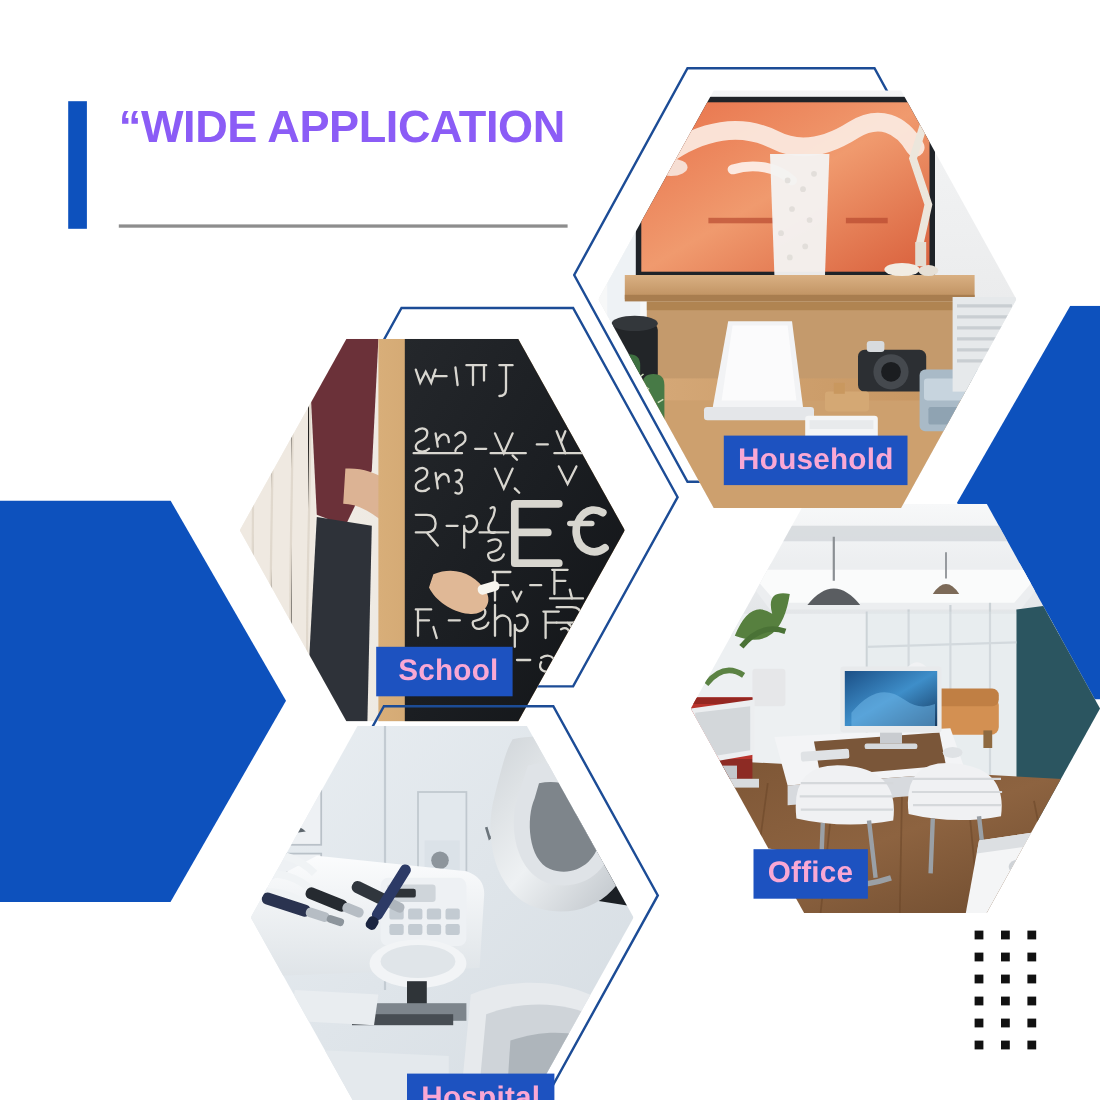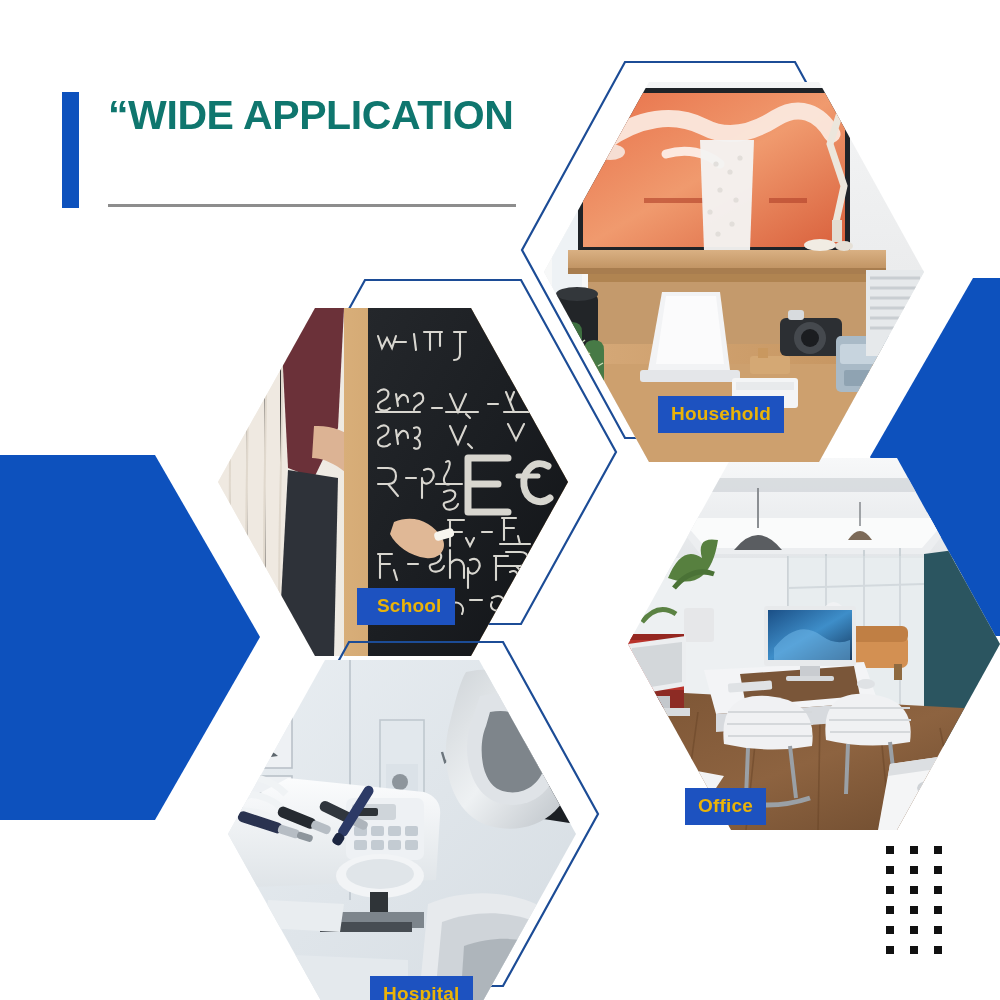--- a/index.html
+++ b/index.html
@@ -14,43 +14,43 @@
 
   
   #title-area { position:absolute; left:0; top:0; width:620px; height:240px; }
   #title-bar {
     position:absolute; left:62px; top:92px; width:17px; height:116px;
     background:#0d51bd;
   }
   #title-text {
     position:absolute; left:108px; top:88px; width:500px;
     font-size:41px; font-weight:bold; line-height:1.33;
-    letter-spacing:-0.4px; color:#0f766e;
+    letter-spacing:-0.4px; color:#8b5cf6;
   }
   #title-rule {
     position:absolute; left:108px; top:204px; width:408px; height:3px;
     background:#8d8d8d;
   }
 
   
   #dot-grid { position:absolute; left:886px; top:846px; width:80px; height:108px; }
   #dot-grid .dot { position:absolute; width:8px; height:8px; background:#111111; }
 
   
   .hex-tile { position:absolute; }
   .hex-outline { position:absolute; left:0; top:0; }
   .hex-photo   { position:absolute; }
 
   
   .hex-label {
     position:absolute;
     background:#1d52c0;
-    color:#eab308;
+    color:#f9a8d4;
     font-weight:bold;
-    font-size:19px;
+    font-size:27px;
     letter-spacing:0.2px;
     line-height:1;
     padding:8px 13px 10px 13px;
     white-space:nowrap;
     z-index:40;
   }
 
   
   .hex-solid { position:absolute; }
 </style>
@@ -319,21 +319,21 @@
         </g>
 
         <path d="M176 214 C196 206 214 214 224 230 C230 240 222 252 208 250 C192 248 178 238 172 226 Z" fill="#e0b896"></path>
         <rect x="216" y="222" width="20" height="9" rx="4" fill="#f7f5ef" transform="rotate(-16 226 226)"></rect>
 
         <circle cx="324" cy="318" r="36" fill="#cfd55f" opacity="0.95"></circle>
         <path d="M322 286 q6 -12 14 -10" fill="none" stroke="#7d6a33" stroke-width="3"></path>
       </g>
     </svg>
 
-    <div class="hex-label" style="left:177px; top:310px;padding-left:20px;">School</div>
+    <div class="hex-label" style="left:162px; top:310px;padding-left:20px;">School</div>
   </div>
 
   <div class="hex-tile" style="left:600px; top:440px; width:420px; height:420px; z-index:19;">
 
     <svg class="hex-photo" style="left:28px; top:18px; width:372px; height:372px;" viewBox="0 0 372 372">
       <defs>
         <clipPath id="clipOffice">
           <polygon points="103,0 269,0 372,186 269,372 103,372 0,186"></polygon>
         </clipPath>
         <linearGradient id="oCeil" x1="0" y1="0" x2="0" y2="1">
@@ -461,21 +461,21 @@
         <path d="M262 306 L372 290 L372 372 L250 372 Z" fill="#f4f5f6"></path>
         <path d="M262 306 L372 290 L372 302 L260 318 Z" fill="#dcdfe2"></path>
 
         <ellipse cx="300" cy="330" rx="11" ry="7" fill="#cfd3d7"></ellipse>
         <rect x="318" y="316" width="44" height="10" rx="2" fill="#e6e8ea" transform="rotate(-8 340 321)"></rect>
 
         <path d="M0 300 L96 318 L60 372 L0 372 Z" fill="#f2f3f5"></path>
       </g>
     </svg>
 
-    <div class="hex-label" style="left:85px; top:332px;margin-top:16px;">Office</div>
+    <div class="hex-label" style="left:85px; top:332px;">Office</div>
   </div>
 
   <div class="hex-tile" style="left:190px; top:640px; width:420px; height:370px; z-index:22;">
 
     <svg class="hex-outline" style="left:62px; top:0px; width:348px; height:348px;" viewBox="0 0 348 348">
       <polygon points="97,2 251,2 346,174 251,346 97,346 2,174" fill="none" stroke="#1c4c96" stroke-width="2.2"></polygon>
     </svg>
 
     <svg class="hex-photo" style="left:38px; top:20px; width:348px; height:348px;" viewBox="0 0 348 348">
       <defs>

